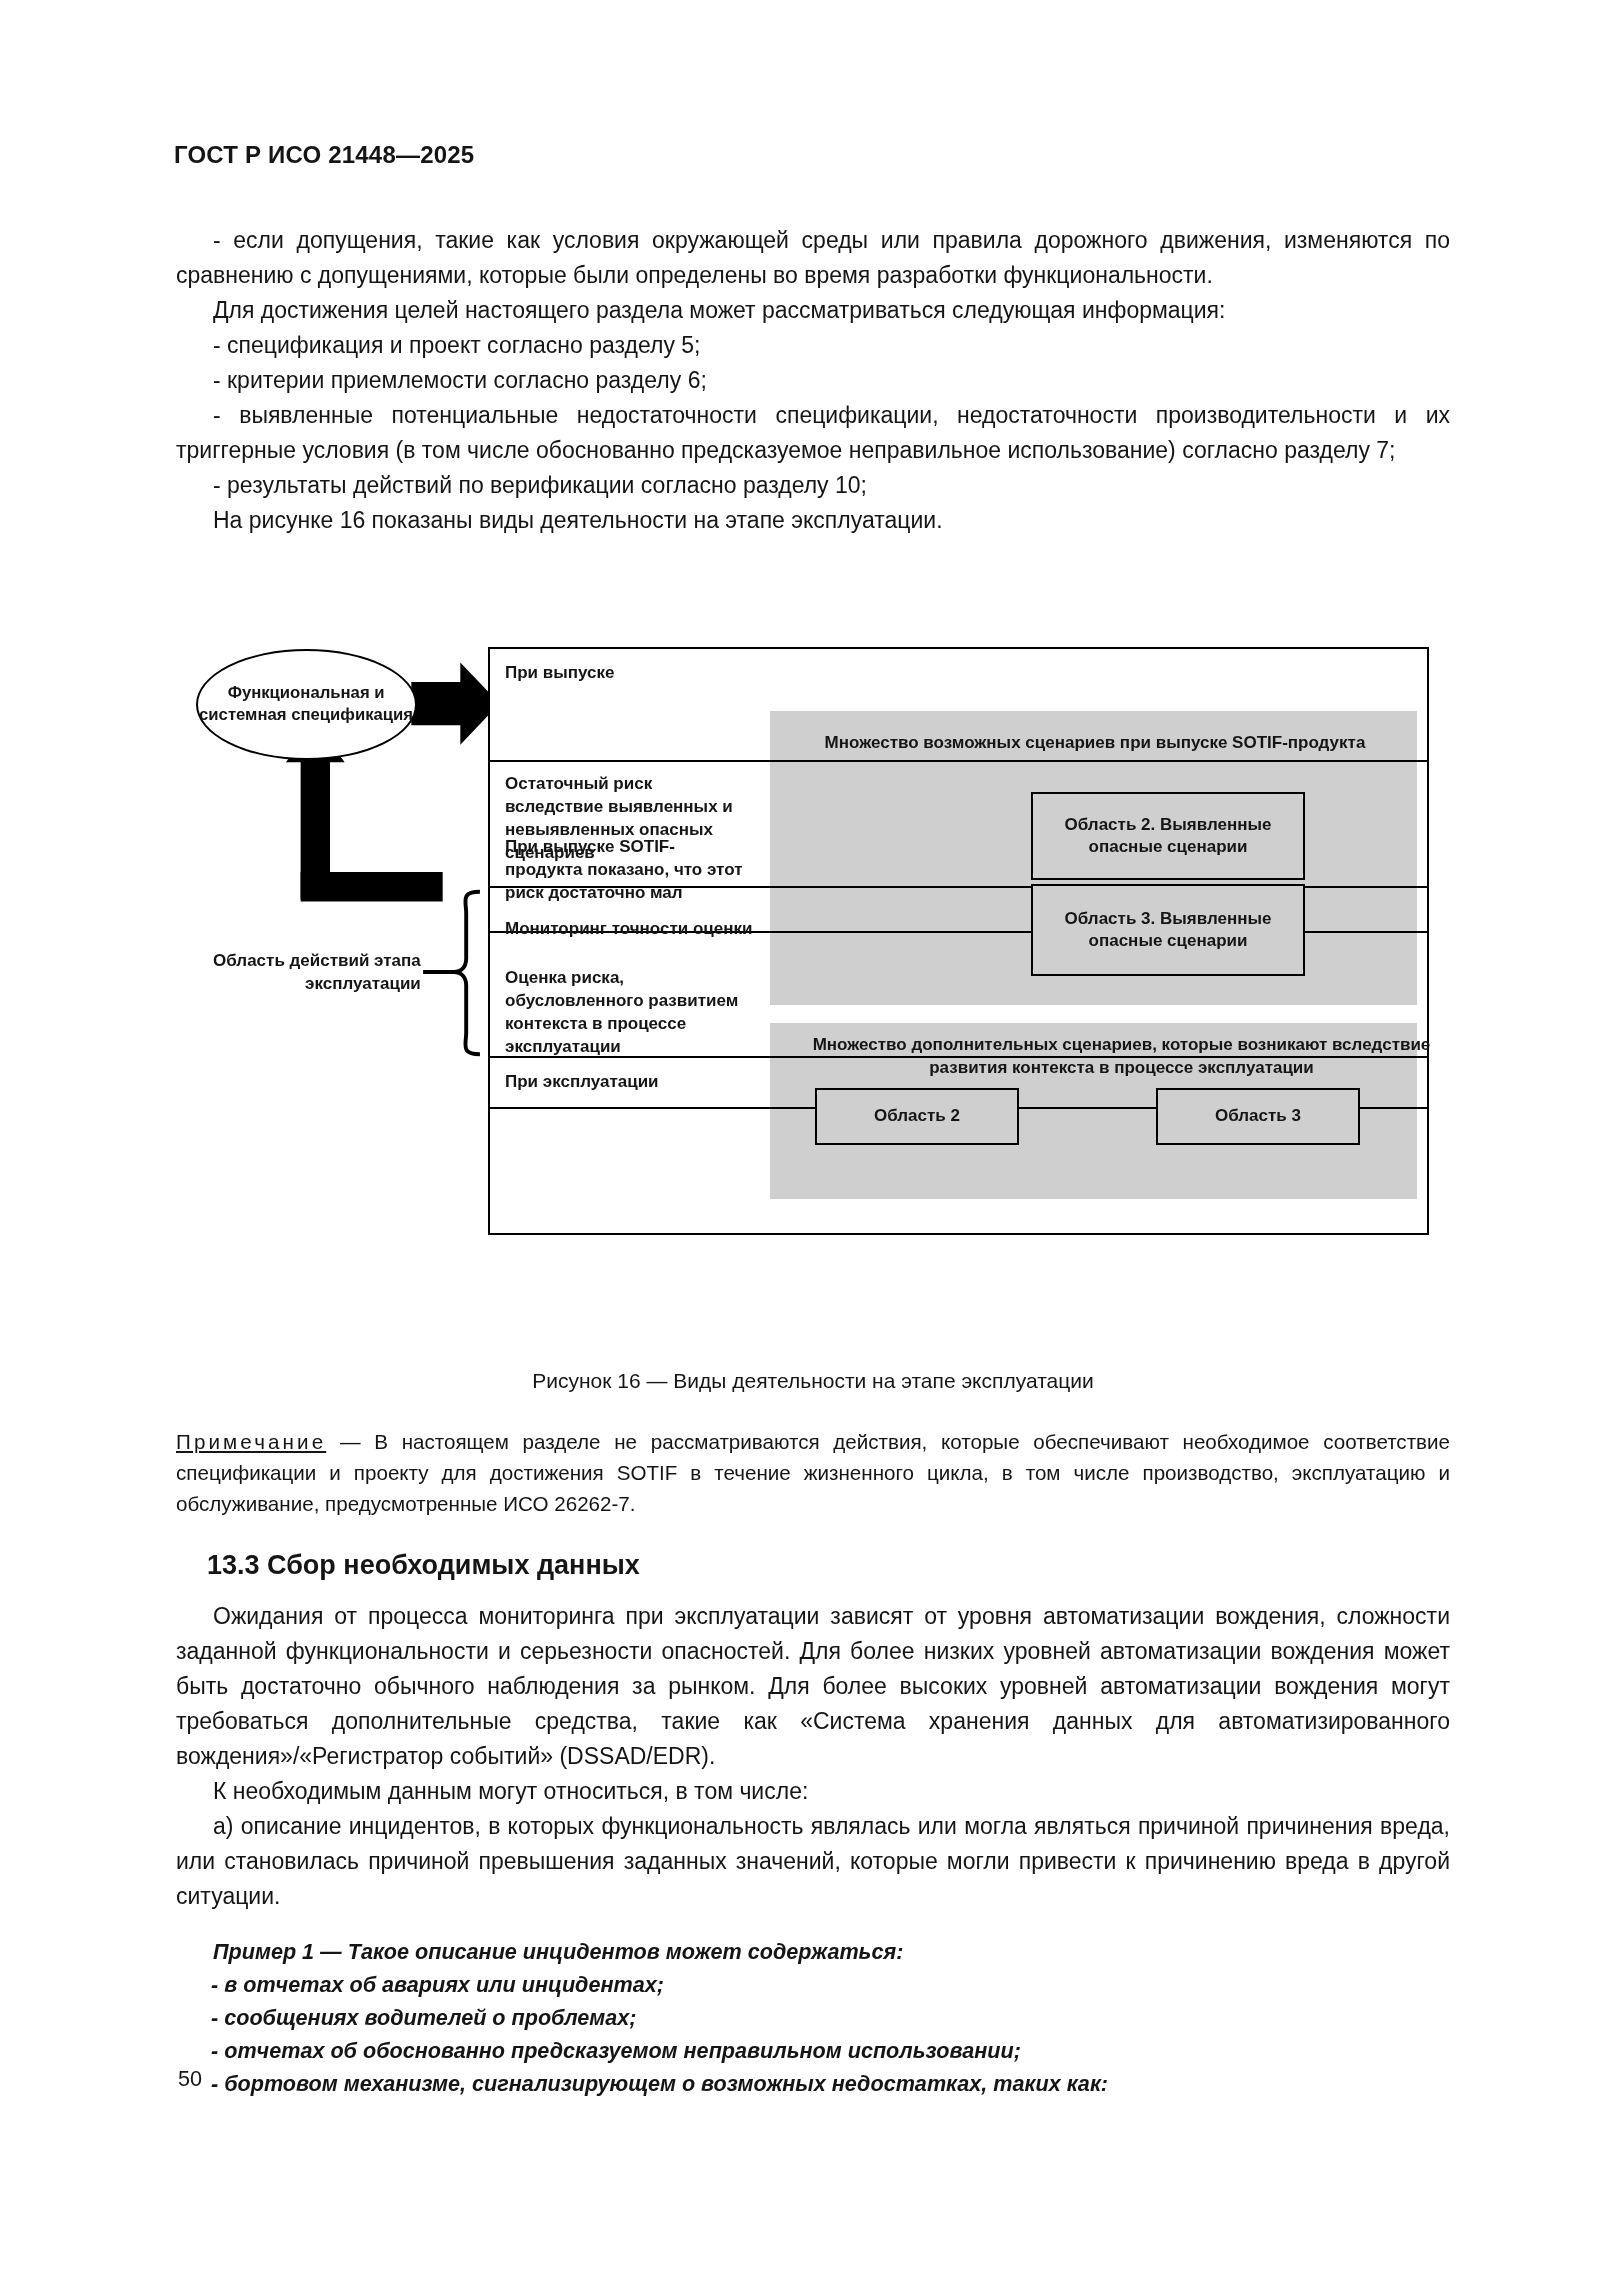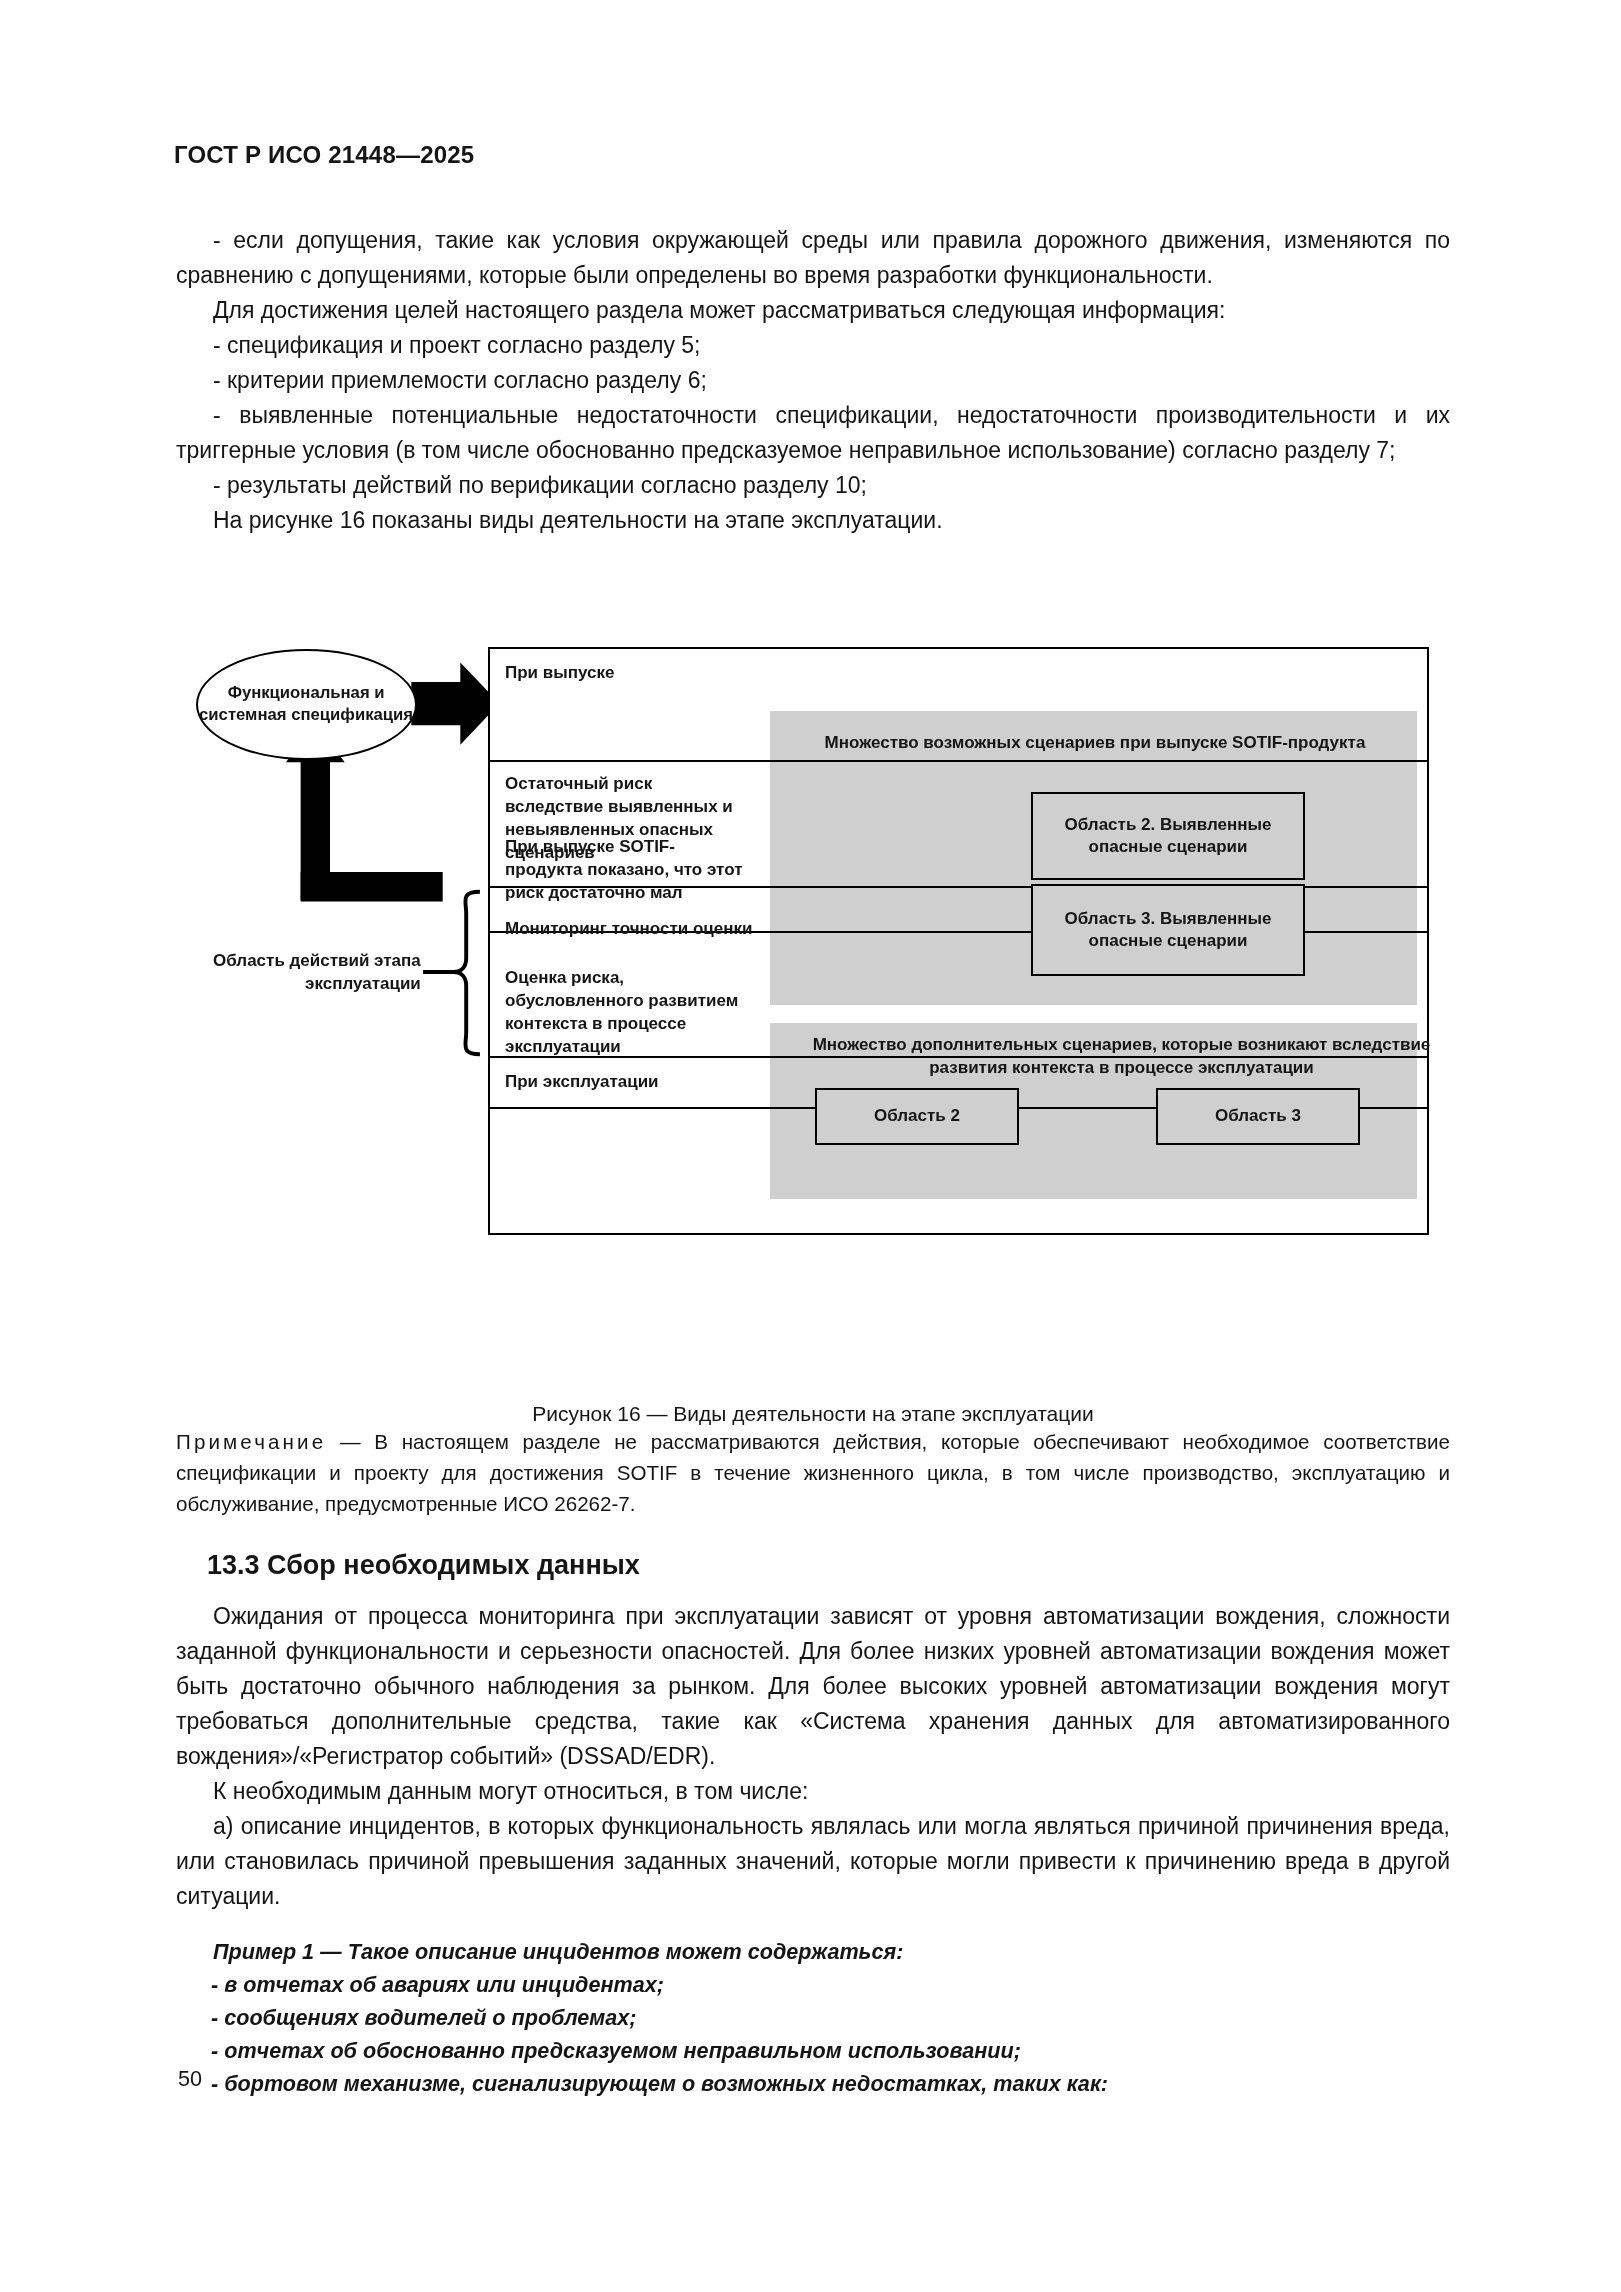--- a/index.html
+++ b/index.html
@@ -60,20 +60,21 @@
   }
 
   .note {
     margin: 0;
     font-size: 20.6px;
     line-height: 31px;
     text-align: justify;
   }
   .note .nlabel {
     letter-spacing: 3.1px;
+    text-decoration: underline;
   }
 
   .example {
     margin: 0;
     font-size: 21.6px;
     line-height: 33px;
     font-style: italic;
     font-weight: bold;
     text-align: left;
   }
@@ -158,21 +159,21 @@
     position: absolute;
     left: 0; top: 0;
     width: 1274px;
     height: 627px;
     overflow: visible;
   }
 
   .fig-caption {
     position: absolute;
     left: 176px;
-    top: 1402px;
+    top: 1369px;
     width: 1274px;
     text-align: center;
     font-size: 21px;
   }
 
   
   .page-num {
     position: absolute;
     left: 178px;
     top: 2066px;

